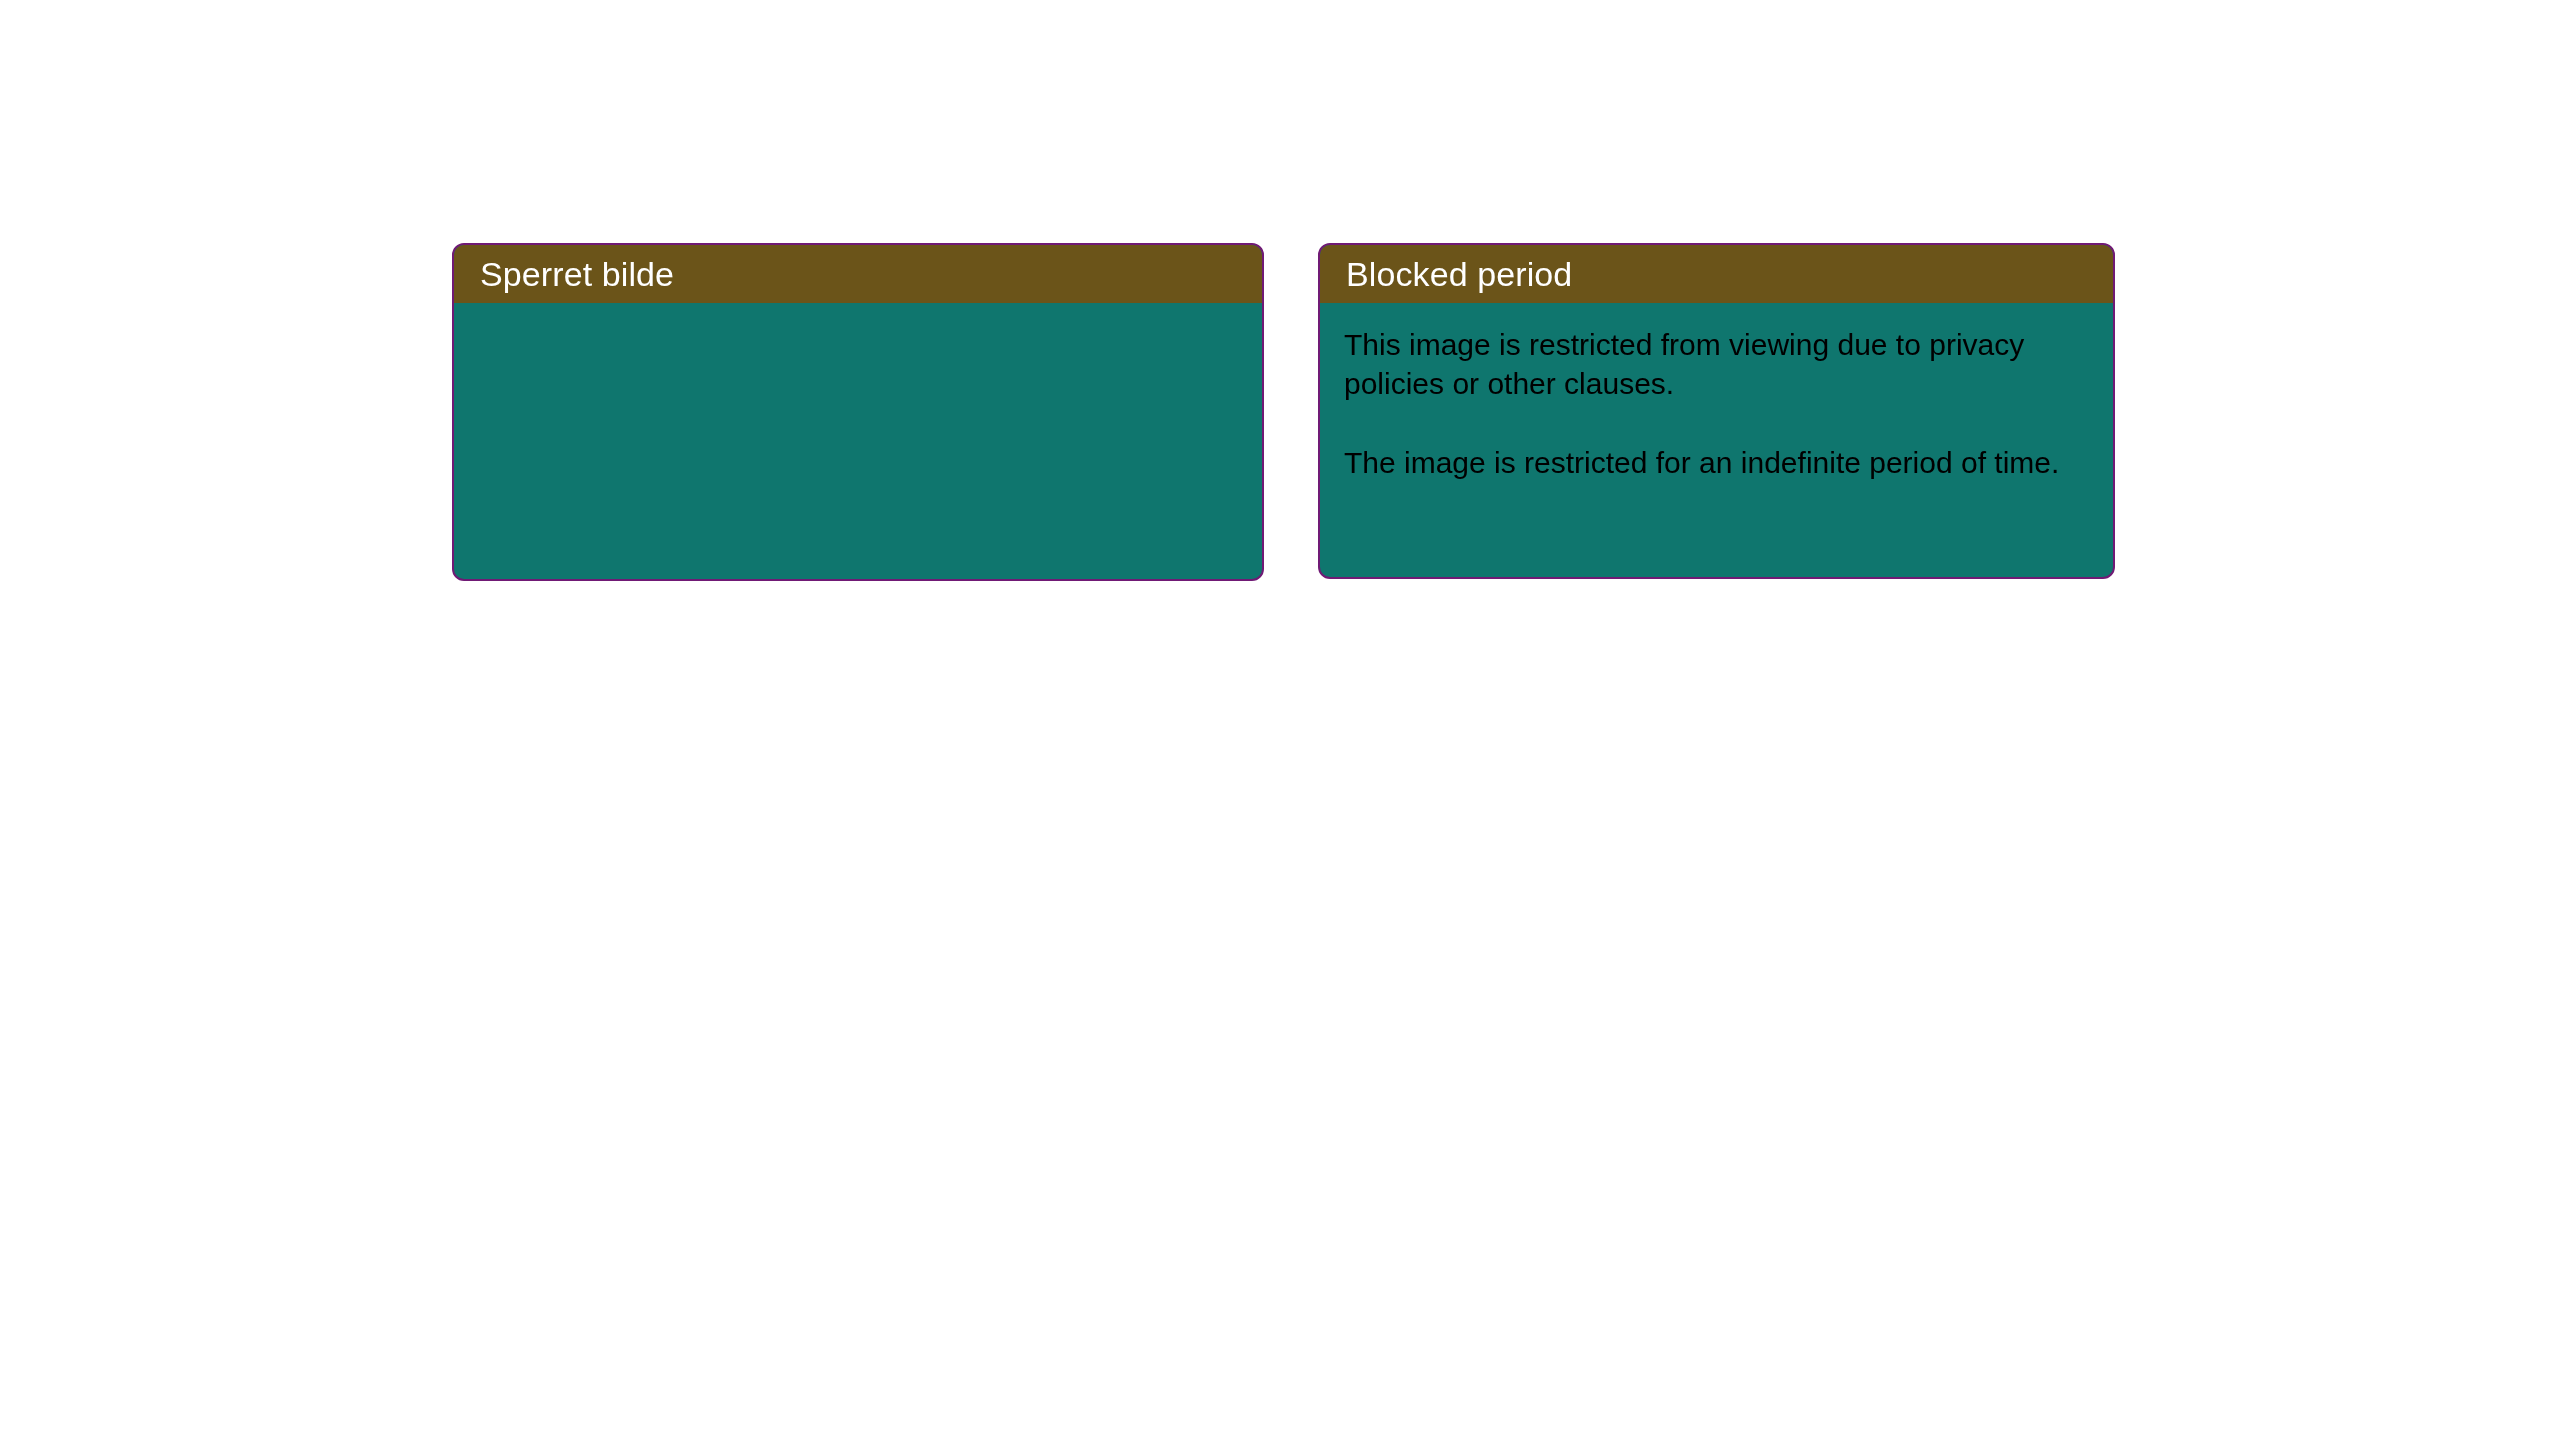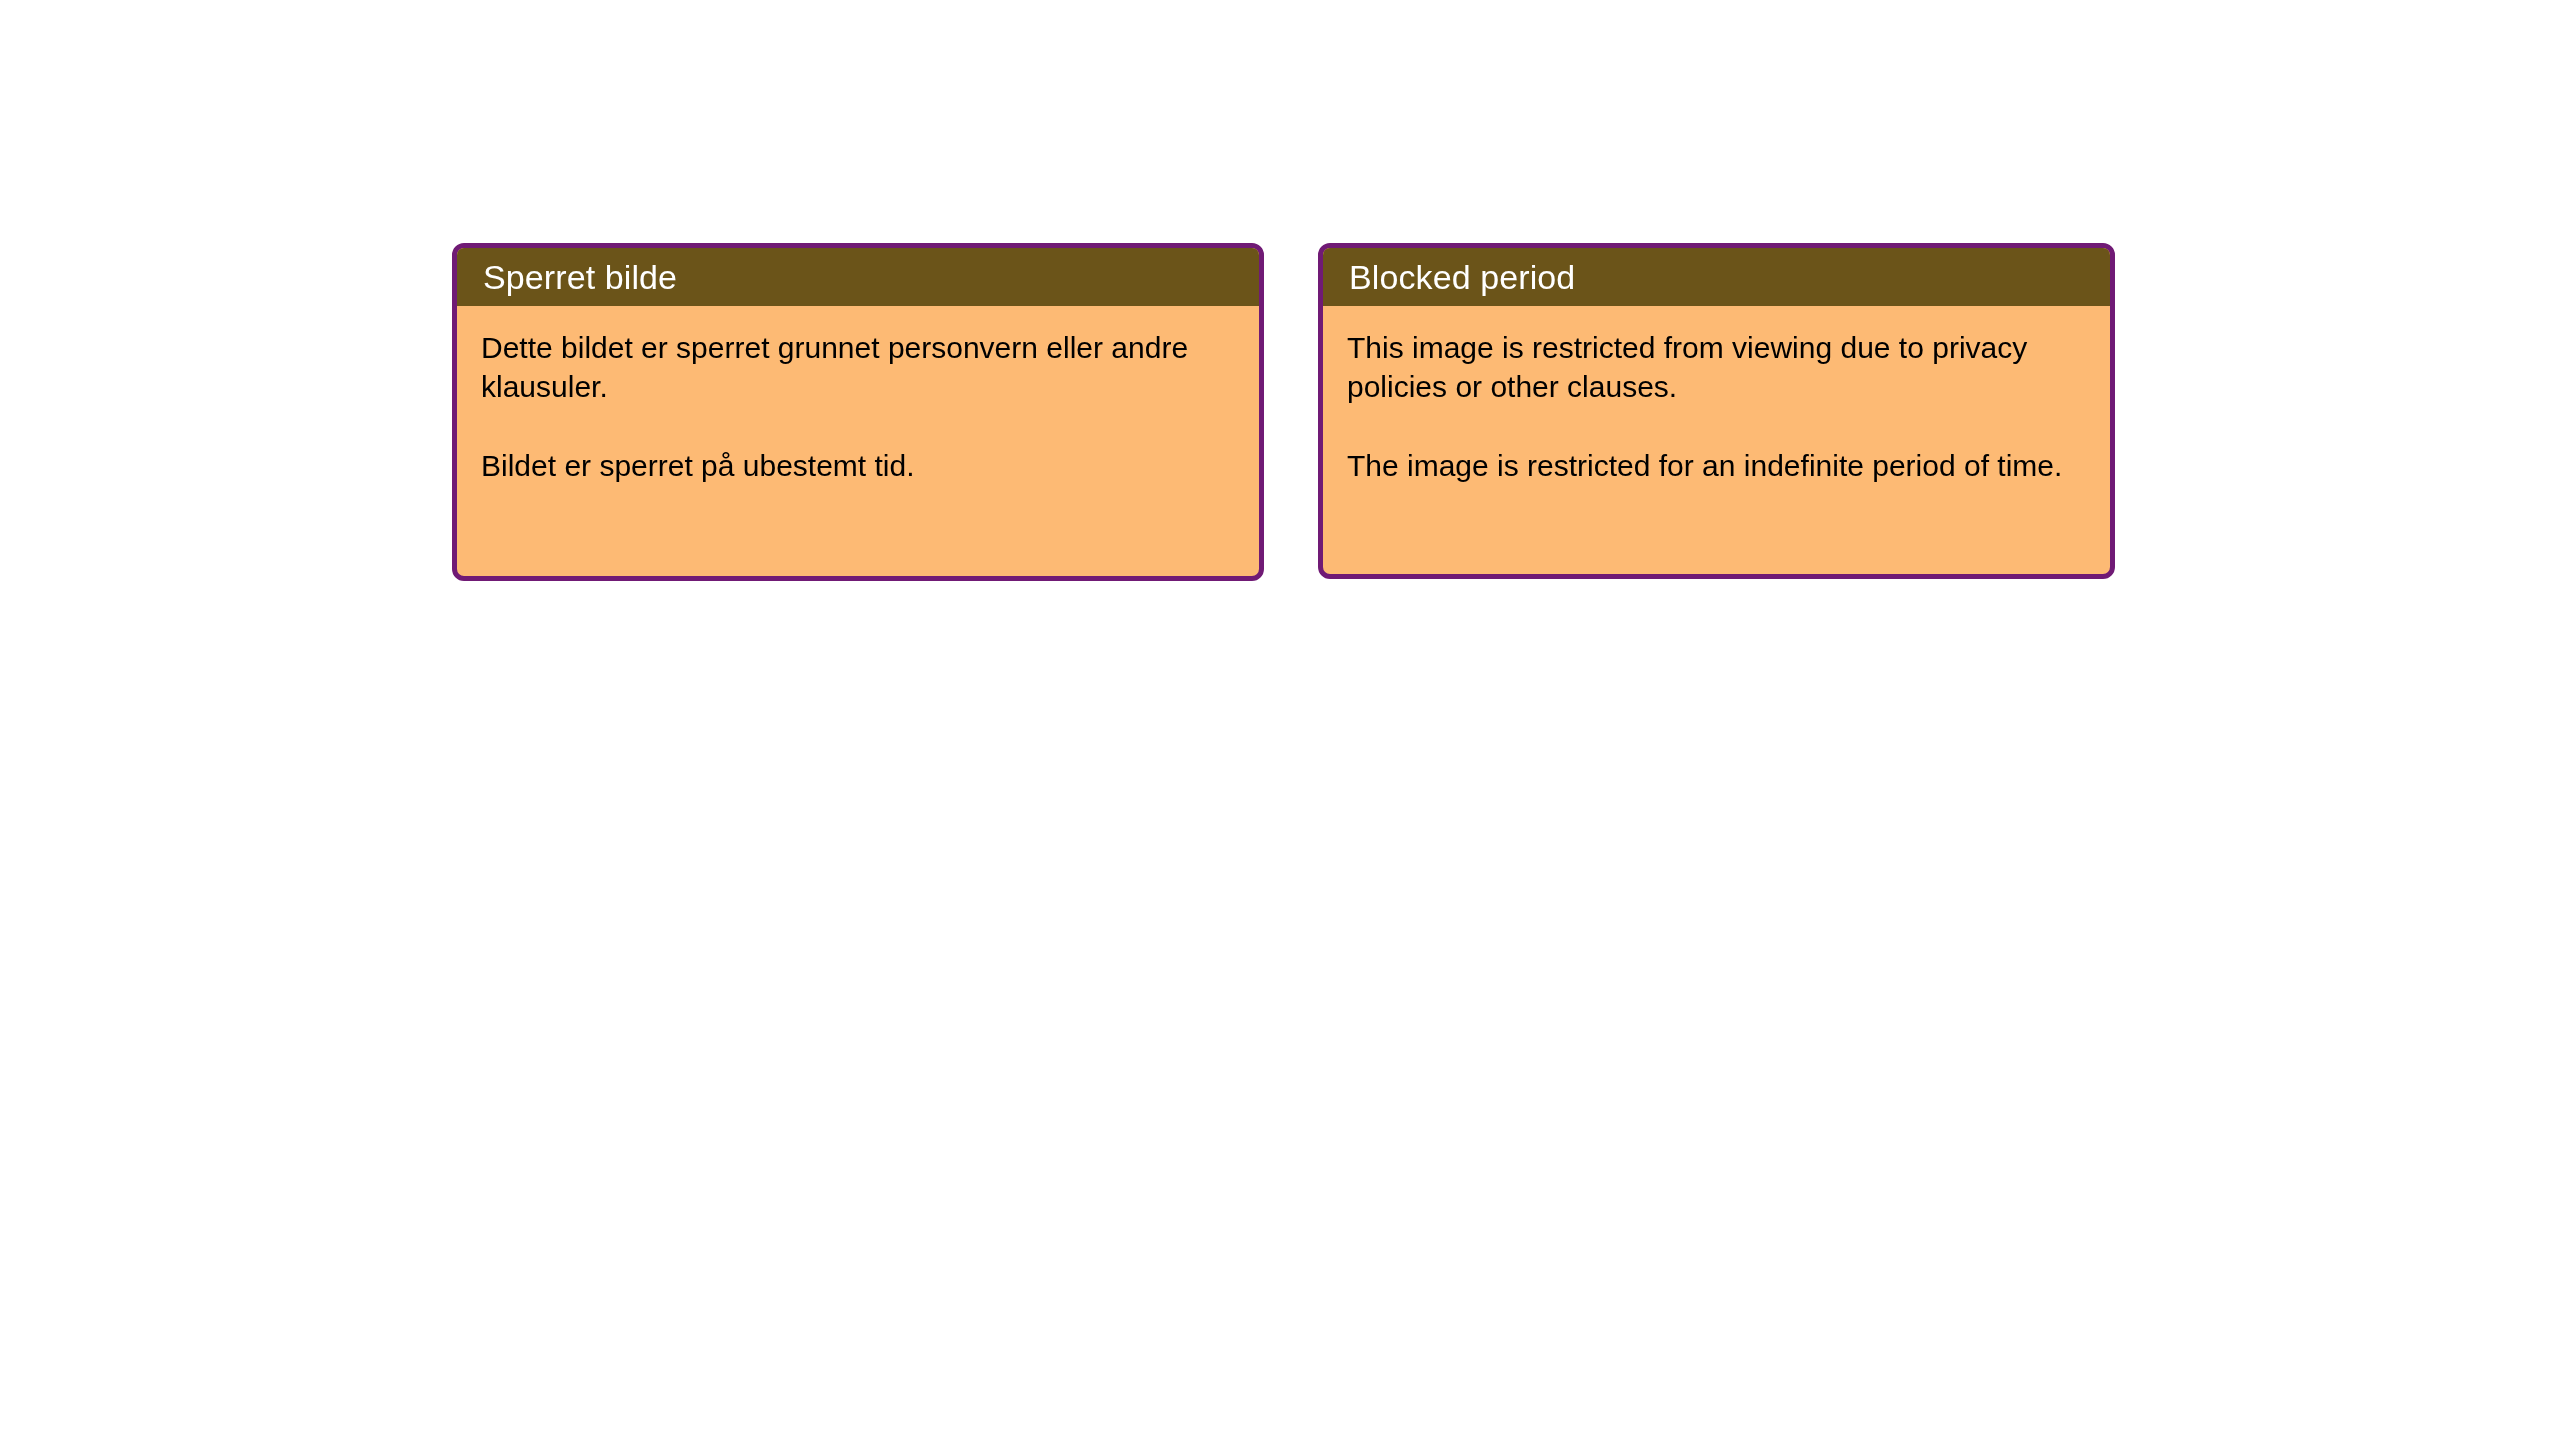--- a/index.html
+++ b/index.html
@@ -19,22 +19,22 @@
   #stage {
     position: relative;
     width: 2560px;
     height: 1440px;
   }
 
   
   .notice-panel {
     position: absolute;
     box-sizing: border-box;
-    background: #fdba74;
-    border: 5px solid #701a75;
+    background: #0f766e;
+    border: 2px solid #701a75;
     border-radius: 12px;
     overflow: hidden;
   }
 
   #panel-no {
     left: 452px;
     top: 243px;
     width: 812px;
     height: 338px;
   }
@@ -83,24 +83,20 @@
 </style>
 </head>
 <body>
 
 <div id="stage">
 
   <section class="notice-panel" id="panel-no">
     <div class="panel-header">
       <span class="panel-title">Sperret bilde</span>
     </div>
-    <div class="panel-body">
-      <p class="panel-paragraph">Dette bildet er sperret grunnet personvern eller andre klausuler.</p>
-      <p class="panel-paragraph">Bildet er sperret på ubestemt tid.</p>
-    </div>
   </section>
 
   <section class="notice-panel" id="panel-en">
     <div class="panel-header">
       <span class="panel-title">Blocked period</span>
     </div>
     <div class="panel-body">
       <p class="panel-paragraph">This image is restricted from viewing due to privacy policies or other clauses.</p>
       <p class="panel-paragraph">The image is restricted for an indefinite period of time.</p>
     </div>

